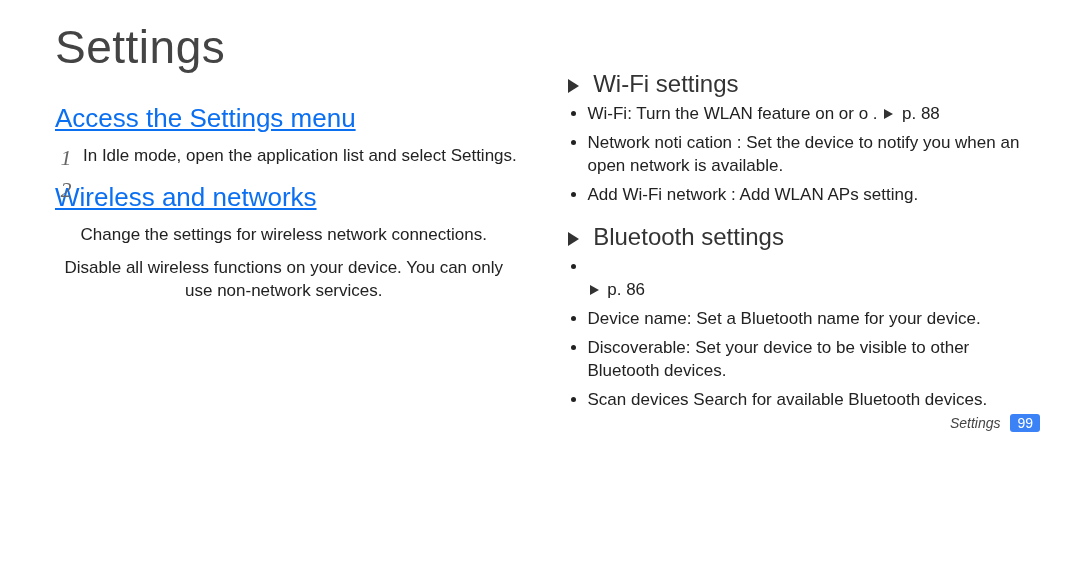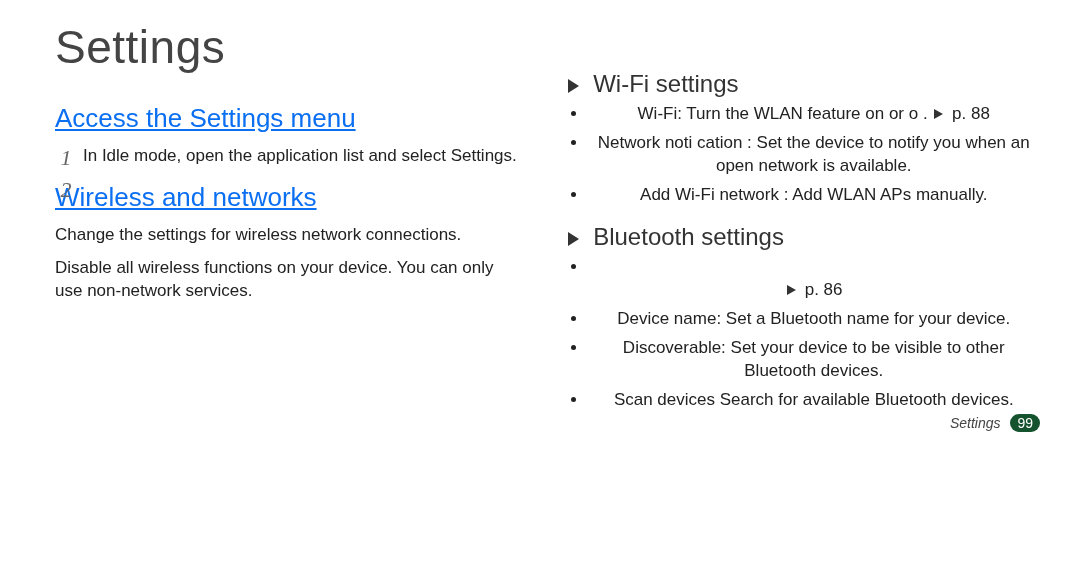--- a/index.html
+++ b/index.html
@@ -50,21 +50,21 @@
     border-top: 7px solid transparent;
     border-bottom: 7px solid transparent;
     border-left: 11px solid #333;
     margin-right: 8px;
     vertical-align: -1px;
   }
   .body, .steps, .bullets {
     font-size: 17px;
     line-height: 1.35;
   }
-  .body { margin: 2px 15px 10px 0; }
+  .body { margin: 2px 15px 10px 0; text-align: center; }
   ol.steps {
     list-style: none;
     padding: 0; margin: 0 0 14px 0;
   }
   ol.steps li {
     position: relative;
     padding-left: 28px;
     margin: 0 0 10px 0;
   }
   ol.steps li .num {
@@ -73,21 +73,20 @@
     font-style: italic;
     font-size: 22px;
     color: #666;
     width: 22px;
     text-align: center;
   }
   ul.bullets {
     list-style: disc;
     padding-left: 20px;
     margin: 2px 0 10px 0;
-    text-align: center;
   }
   ul.bullets li {
     margin: 0 0 6px 0;
   }
   .smalltri {
     display: inline-block;
     width: 0; height: 0;
     border-top: 5px solid transparent;
     border-bottom: 5px solid transparent;
     border-left: 9px solid #333;
@@ -96,23 +95,23 @@
   }
   .footer {
     position: absolute;
     right: 40px; bottom: 18px;
     font-size: 14px;
     color: #444;
   }
   .footer .label { font-style: italic; margin-right: 6px; }
   .footer .badge {
     display: inline-block;
-    background: #14532d;
+    background: #3b82f6;
     color: #fff;
-    border-radius: 9px;
+    border-radius: 3px;
     padding: 1px 7px;
     font-style: normal;
     font-size: 14px;
   }
 </style>
 </head>
 <body>
 
 <div class="page">
 
@@ -141,21 +140,21 @@
       <span class="arrow"></span>
       <span>Wi-Fi settings</span>
     </div>
     <ul class="bullets">
       <li>
         <span>Wi-Fi: Turn the WLAN feature on or o .</span>
         <span class="smalltri"></span>
         <span>p. 88</span>
       </li>
       <li>Network noti cation : Set the device to notify you when an open network is available.</li>
-      <li>Add Wi-Fi network : Add WLAN APs manually.</li>
+      <li>Add Wi-Fi network : Add WLAN APs setting.</li>
     </ul>
 
     <div class="h3">
       <span class="arrow"></span>
       <span>Bluetooth settings</span>
     </div>
     <ul class="bullets">
       <li>
         <br>
         <span class="smalltri"></span>

